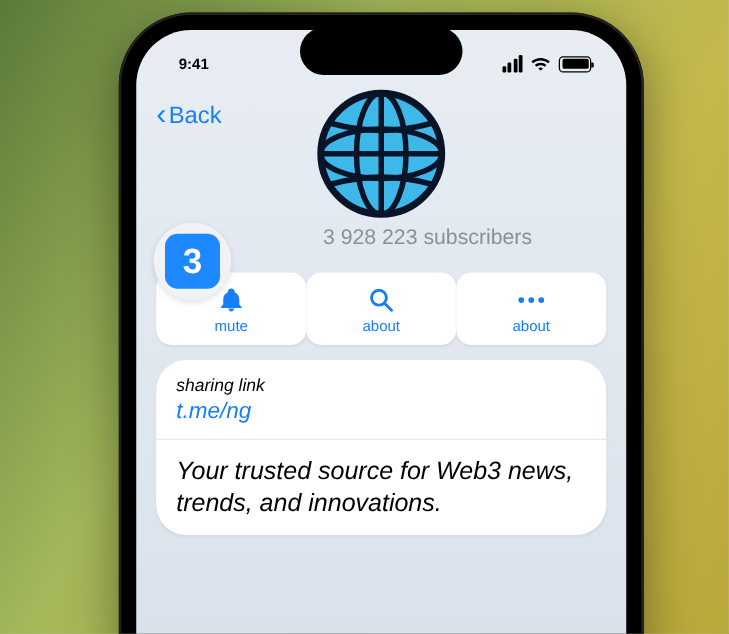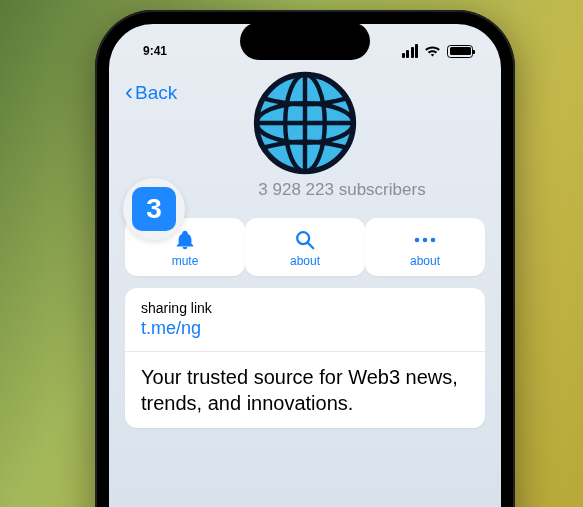--- a/index.html
+++ b/index.html
@@ -85,22 +85,23 @@
   .subscribers { font-size:17px; color:#8a8f98; margin-top:-2px; margin-left:74px; }
   .actions { display:flex; padding: 10px 16px 12px; }
   .action-btn {
     flex:1; background:#fff; border-radius:12px; padding:10px 4px 8px;
     display:flex; flex-direction:column; align-items:center; gap:2px;
     box-shadow: 0 1px 2px rgba(0,0,0,0.05);
   }
   .action-icon { height:24px; display:flex; align-items:center; justify-content:center; }
   .action-label { font-size:12px; color:#157efb; font-weight:500; }
   .info-card {
-    margin: 0 16px; background:#fff; border-radius:12px; padding: 12px 16px;
+    margin: 0 16px; background:#fff; border-radius:24px; padding: 12px 16px;
     box-shadow: 0 1px 2px rgba(0,0,0,0.05);
+    font-style: italic;
   }
   .info-label { font-size:14px; color:#000; margin-bottom:2px; }
   .info-link { font-size:18px; color:#157efb; }
   .divider { height:1px; background:#e8e8eb; margin:12px -16px; }
   .about-text { font-size:20px; color:#000; line-height:1.3; }
 </style>
 </head>
 <body>
 
 <div class="phone">

